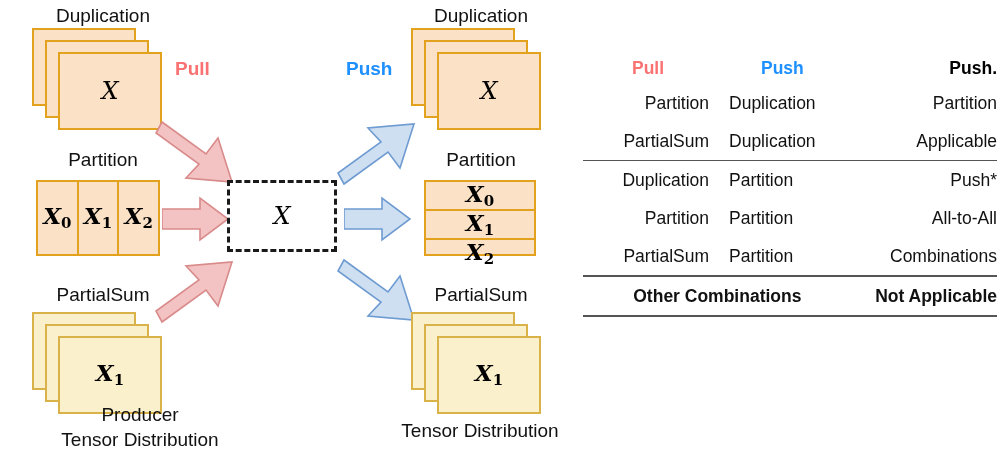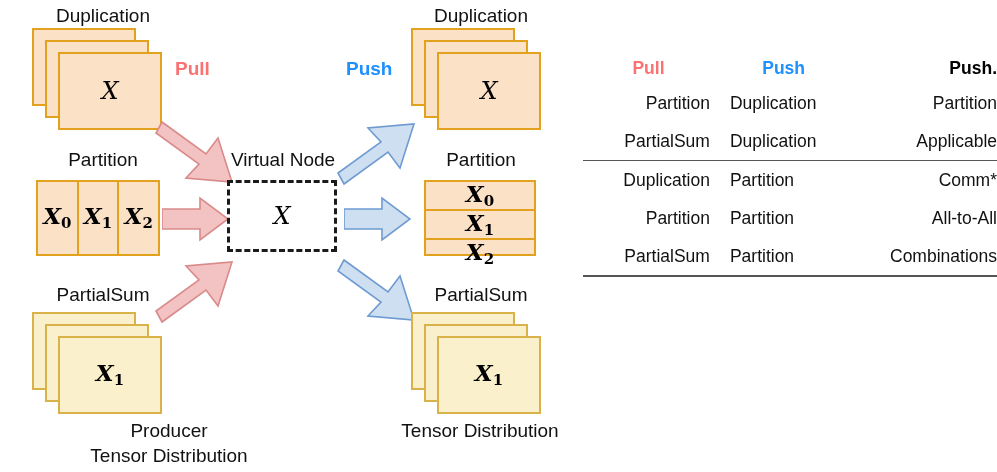--- a/index.html
+++ b/index.html
@@ -187,38 +187,37 @@
   <div class="abs label" style="left:18px; top:283px; width:170px;">PartialSum</div>
 
   <div class="stack pale" style="left:32px; top:312px; width:130px; height:102px;">
     <div class="sheet" style="left:0px;  top:0px;  width:104px; height:78px;"></div>
     <div class="sheet" style="left:13px; top:12px; width:104px; height:78px;"></div>
     <div class="sheet sheet-face" style="left:26px; top:24px; width:104px; height:78px;">
       <span class="mathvar">X<span class="sub">1</span></span>
     </div>
   </div>
 
-  <div class="abs caption" style="left:0px; top:418px; width:280px;padding-left:29px;">
+  <div class="abs caption" style="left:0px; top:402px; width:280px;">
     <div>Producer</div>
     <div>Tensor Distribution</div>
   </div>
 
   <svg class="arrow" style="left:150px; top:112px;" width="110" height="78" viewBox="0 0 110 78">
     <polygon points="6,6 50,38 62,22 76,66 30,62 43,48 0,17" fill="#F3C2C2" stroke="#D98A8A" stroke-width="1.6" transform="translate(6,4)"></polygon>
   </svg>
 
   <svg class="arrow" style="left:162px; top:196px;" width="68" height="46" viewBox="0 0 68 46">
     <polygon points="0,13 38,13 38,2 66,23 38,44 38,33 0,33" fill="#F3C2C2" stroke="#D98A8A" stroke-width="1.6"></polygon>
   </svg>
 
   <svg class="arrow" style="left:150px; top:250px;" width="110" height="78" viewBox="0 0 110 78">
     <polygon points="6,72 50,40 62,56 76,12 30,16 43,30 0,61" fill="#F3C2C2" stroke="#D98A8A" stroke-width="1.6" transform="translate(6,0)"></polygon>
   </svg>
 
-  <div class="abs label" style="left:218px; top:148px; width:130px;">Virtual Node</div>
 
   <div class="vnode" style="left:227px; top:180px; width:110px; height:72px;">
     <span class="mathvar plain">X</span>
   </div>
 
   <svg class="arrow" style="left:336px; top:112px;" width="110" height="78" viewBox="0 0 110 78">
     <polygon points="6,72 50,40 62,56 76,12 30,16 43,30 0,61" fill="#CFDFF2" stroke="#6E9BD1" stroke-width="1.6" transform="translate(2,0)"></polygon>
   </svg>
 
   <svg class="arrow" style="left:344px; top:196px;" width="68" height="46" viewBox="0 0 68 46">
@@ -287,29 +286,33 @@
           <td class="col-comm">Partition</td>
         </tr>
         <tr class="sep">
           <td class="col-pull">PartialSum</td>
           <td class="col-push">Duplication</td>
           <td class="col-comm">Applicable</td>
         </tr>
         <tr>
           <td class="col-pull">Duplication</td>
           <td class="col-push">Partition</td>
-          <td class="col-comm">Comm*</td>
+          <td class="col-comm">Push*</td>
         </tr>
         <tr>
           <td class="col-pull">Partition</td>
           <td class="col-push">Partition</td>
           <td class="col-comm">All-to-All</td>
         </tr>
         <tr class="thick">
           <td class="col-pull">PartialSum</td>
           <td class="col-push">Partition</td>
           <td class="col-comm">Combinations</td>
         </tr>
+        <tr class="thick">
+          <td class="teal teal-left" colspan="2">Other Combinations</td>
+          <td class="teal teal-right">Not Applicable</td>
+        </tr>
       </tbody>
     </table>
   </div>
 
 </div>
 
 </body></html>

